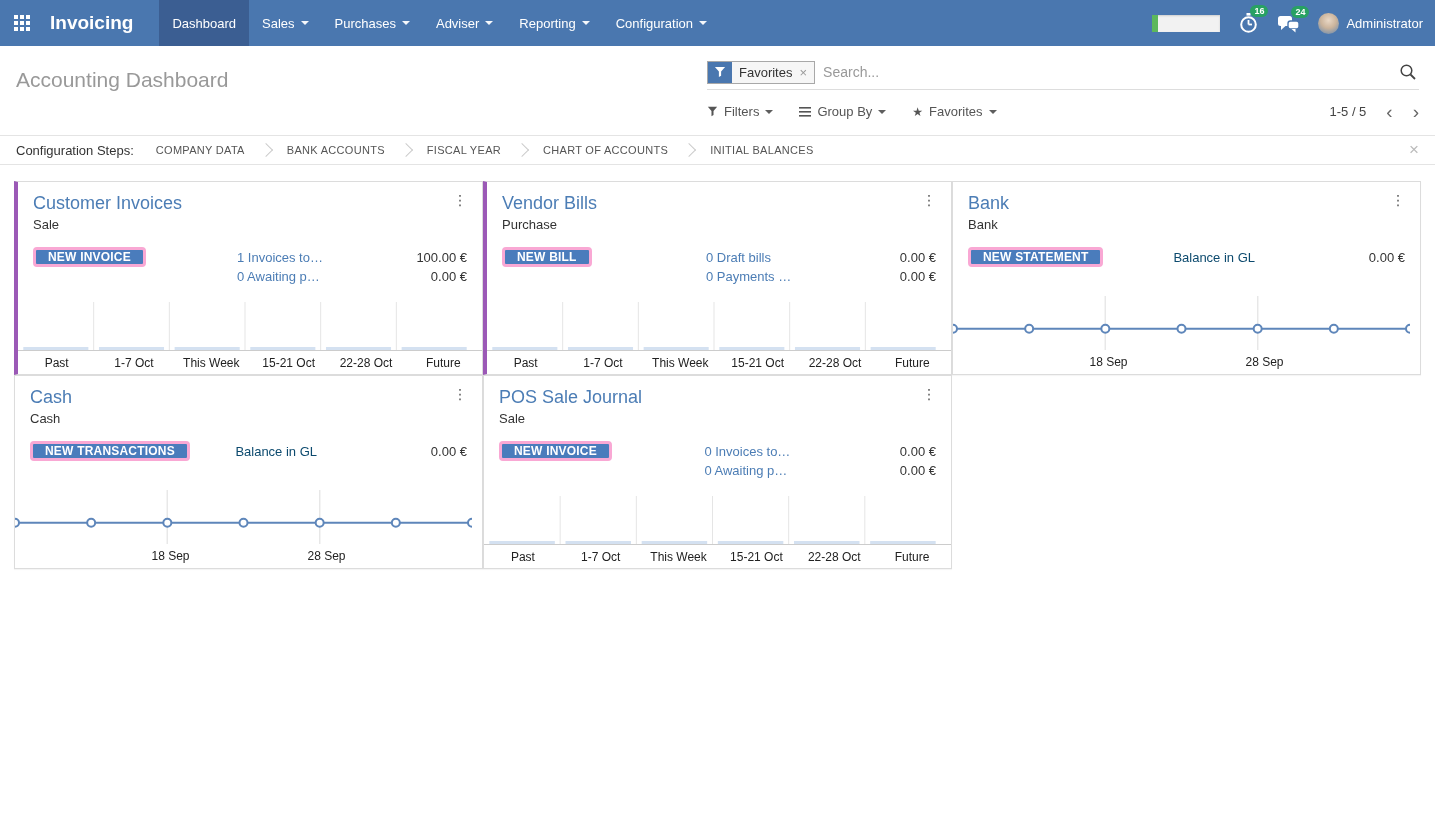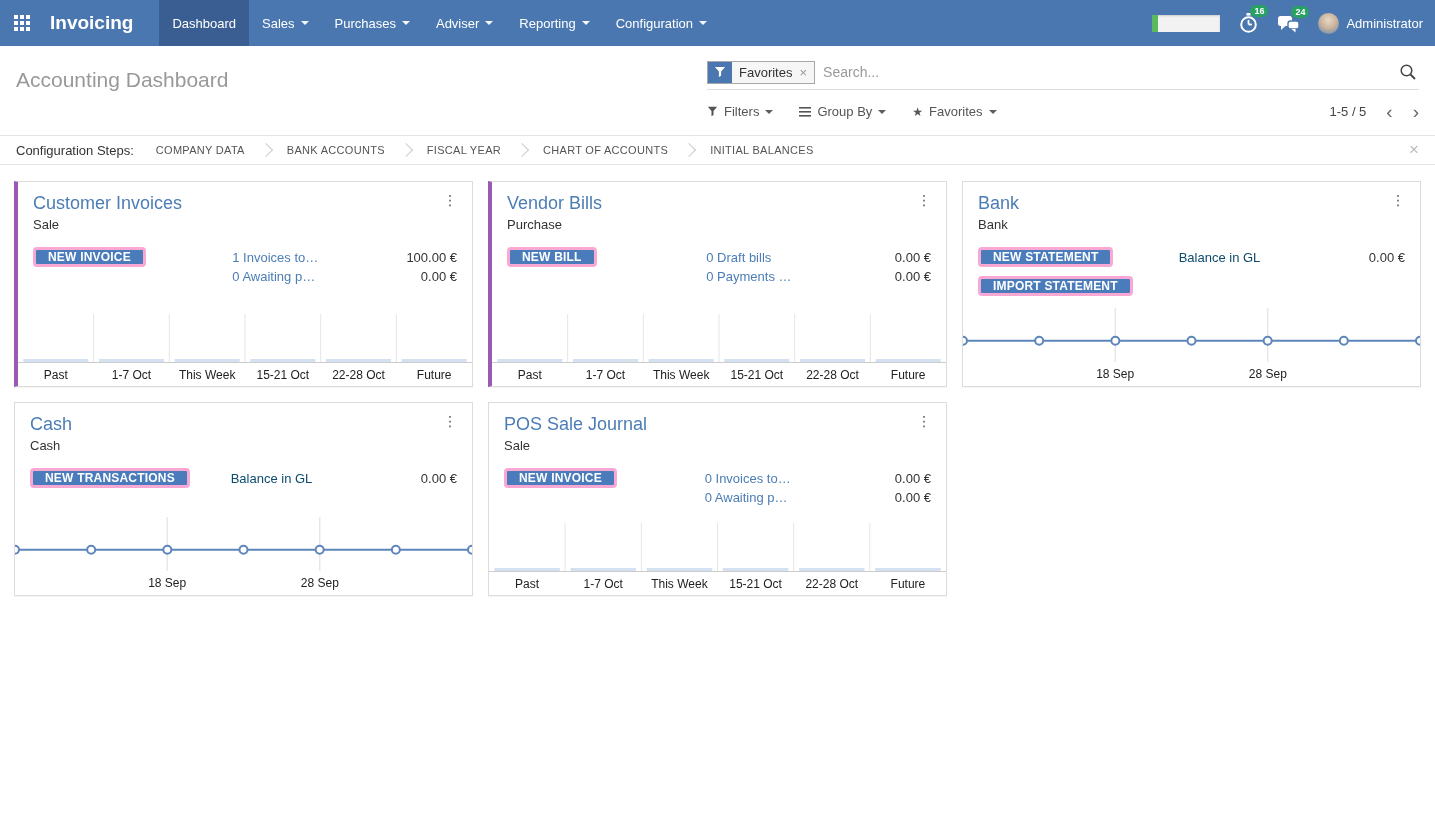--- a/index.html
+++ b/index.html
@@ -41,21 +41,21 @@
   .pager-arrow { font-size:19px; color:#666; cursor:pointer; line-height:1; }
 
   
   .config-bar { margin-top:8px; border-top:1px solid #e4e4e4; border-bottom:1px solid #e4e4e4; height:30px; display:flex; align-items:center; padding:0 16px; }
   .config-label { font-size:13px; color:#333; margin-right:22px; }
   .step { font-size:11px; color:#555; letter-spacing:.3px; cursor:pointer; white-space:nowrap; }
   .chev { width:10px; height:10px; border-top:1px solid #ccc; border-right:1px solid #ccc; transform:rotate(45deg); margin:0 16px; flex:none; }
   .config-close { margin-left:auto; color:#bbb; font-size:17px; cursor:pointer; }
 
   
-  .content { padding:16px 14px; display:grid; grid-template-columns:repeat(3,1fr); gap:15px; align-items:stretch; }
+  .content { padding:16px 14px; display:grid; grid-template-columns:repeat(3,1fr); align-items:stretch; }
   .card { background:#fff; border:1px solid #dcdcdc; box-shadow:0 1px 1px rgba(0,0,0,.04); display:flex; flex-direction:column; }
   .card.accent { border-left:4px solid #9b59b6; }
   .card-header { padding:11px 15px 0 15px; }
   .title-row { display:flex; align-items:flex-start; }
   .card-title { font-size:18px; color:#4c7db5; cursor:pointer; text-decoration:none; }
   .kebab { margin-left:auto; color:#555; font-size:14px; cursor:pointer; line-height:1.1; }
   .card-sub { font-size:13px; color:#333; margin-top:3px; }
   .card-body { display:flex; padding:15px 15px 0 15px; }
   .btn-col { width:47%; display:flex; flex-direction:column; align-items:flex-start; gap:9px; }
   .btn { background:#4a7cbc; border:3px solid #f9a8d4; color:#fff; font-size:12px; font-weight:bold; letter-spacing:.2px; padding:0 12px; border-radius:4px; cursor:pointer; font-family:"Liberation Sans",sans-serif; }
@@ -318,21 +318,20 @@
     <div class="card-header">
       <div class="title-row">
         <a class="card-title">Bank</a>
         <span class="kebab">⋮</span>
       </div>
       <div class="card-sub">Bank</div>
     </div>
     <div class="card-body">
       <div class="btn-col">
         <button class="btn">NEW STATEMENT</button>
-        <button class="btn">IMPORT STATEMENT</button>
       </div>
       <div class="stats">
         <div class="stat-row">
           <span class="stat-label">Balance in GL</span>
           <span class="stat-amount">0.00 €</span>
         </div>
       </div>
     </div>
     <div class="chart">
       <div class="plot">

